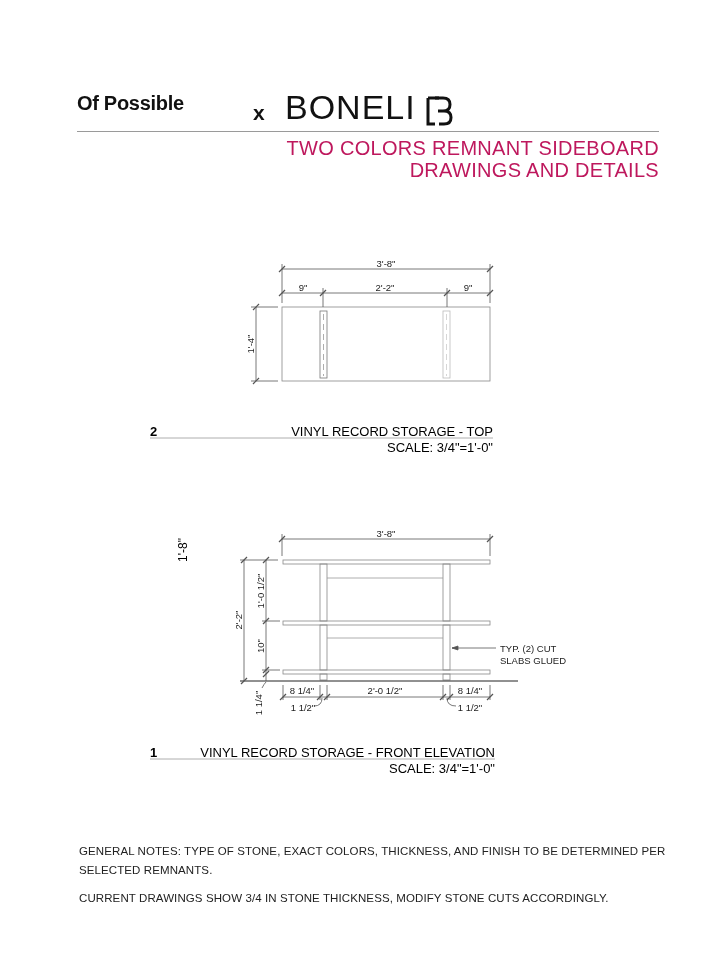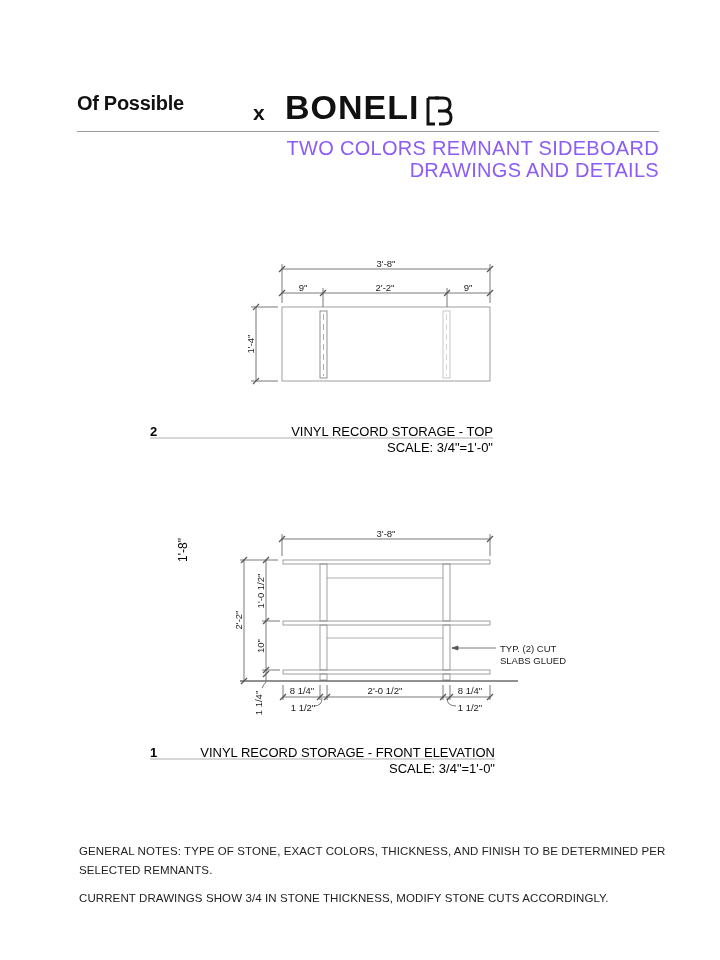--- a/index.html
+++ b/index.html
@@ -1,22 +1,22 @@
 <!DOCTYPE html>
 <html><head>
   <meta charset="utf-8">
   <style>
     html, body { margin: 0; padding: 0; background: #ffffff; }
     body { width: 720px; height: 960px; position: relative; overflow: hidden; font-family: "Liberation Sans", sans-serif; color: #111; }
     .abs { position: absolute; }
     .brand { left: 77px; top: 92px; font-size: 20px; font-weight: bold; letter-spacing: -0.3px; color: #111; white-space: nowrap; }
     .brand-x { left: 253px; top: 101px; font-size: 21px; font-weight: bold; }
-    .brand-boneli { left: 285px; top: 88px; font-size: 34px; font-weight: bold; letter-spacing: 1px; color: #111; }
+    .brand-boneli { left: 285px; top: 88px; font-size: 34px; font-weight: normal; letter-spacing: 1px; color: #111; }
     .header-rule { left: 77px; top: 131px; width: 582px; height: 1px; background: #9a9a9a; }
-    .doc-title { right: 61px; font-size: 20px; color: #8b5cf6; letter-spacing: 0.3px; text-align: right; white-space: nowrap; }
+    .doc-title { right: 61px; font-size: 20px; color: #be185d; letter-spacing: 0.3px; text-align: right; white-space: nowrap; }
     .t1 { top: 137px; }
     .t2 { top: 159px; }
     svg.drawing { position: absolute; left: 0; top: 0; }
     .dim { font-size: 9.5px; fill: #222; font-family: "Liberation Sans", sans-serif; }
     .label-num { font-size: 13px; font-weight: bold; }
     .label-title { font-size: 13px; }
     .notes { left: 79px; font-size: 11.5px; color: #222; line-height: 19px; letter-spacing: 0.1px; }
     .n1 { top: 842px; width: 600px; }
     .n2 { top: 889px; text-align: center; }
   </style>

